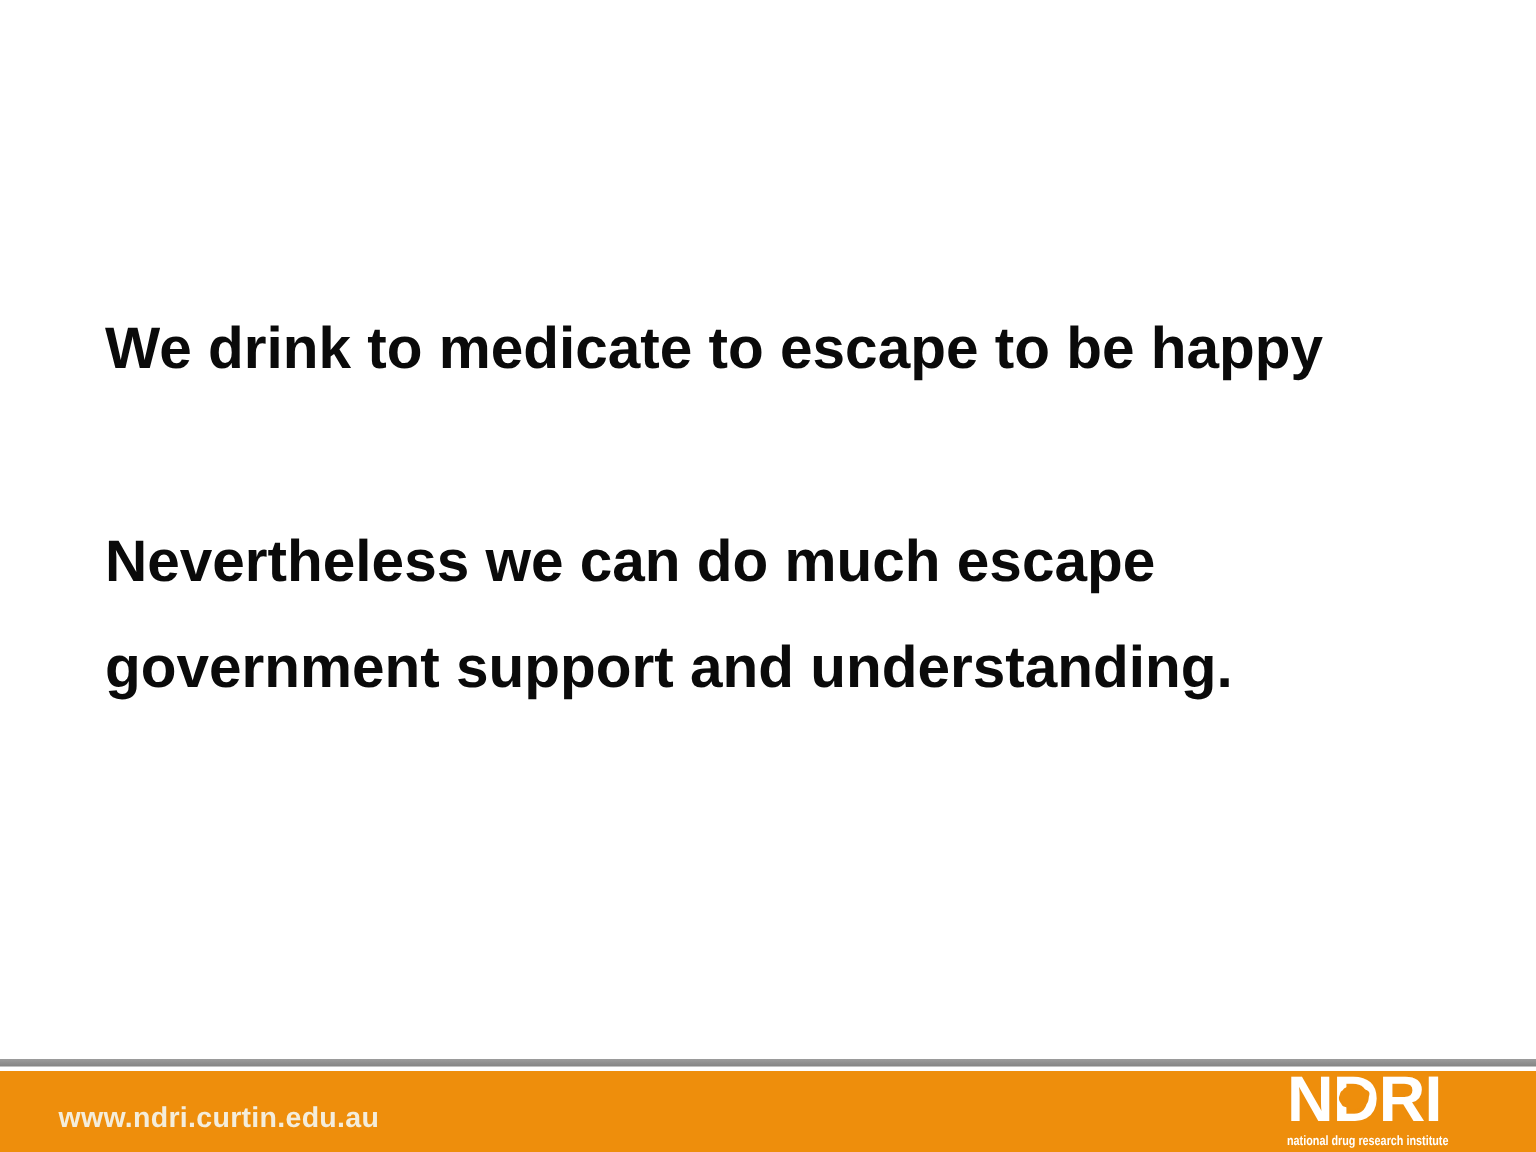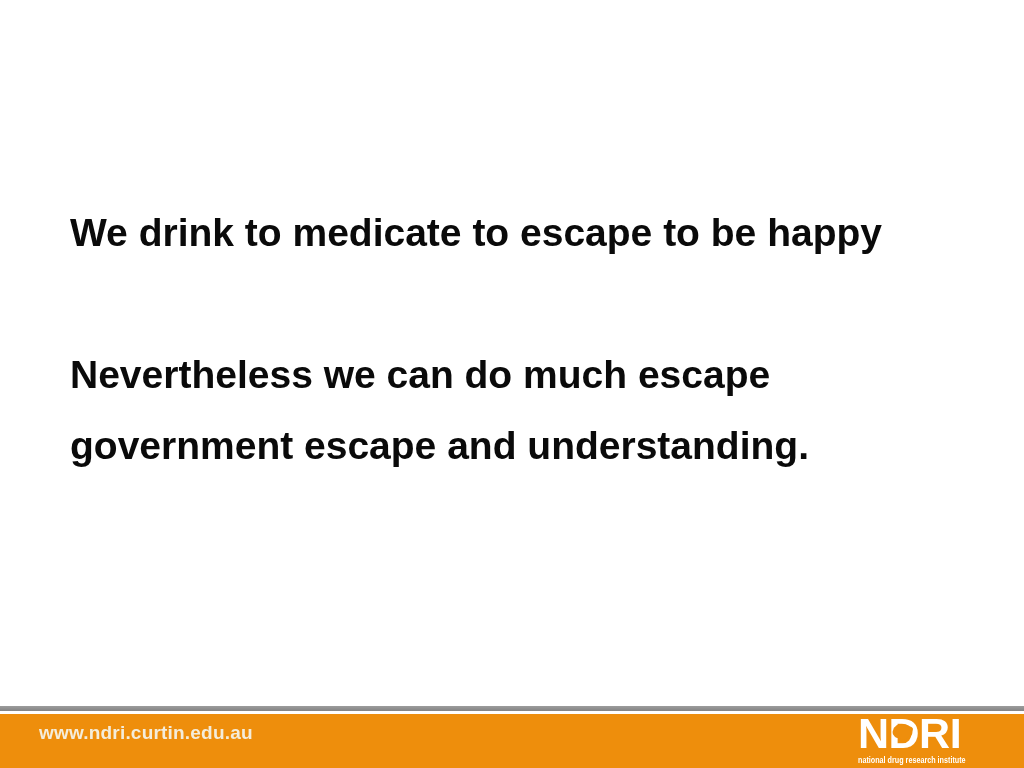--- a/index.html
+++ b/index.html
@@ -45,21 +45,21 @@
     position: absolute;
     left: 0;
     top: 714px;
     width: 1024px;
     height: 54px;
     background: var(--orange, #ee8e0c);
   }
   .url {
     position: absolute;
     left: 39px;
-    top: 8px;
+    top: 21px;
     font-size: 19px;
     font-weight: bold;
     letter-spacing: 0.2px;
     color: var(--cream, #f4eddb);
     white-space: nowrap;
   }
   .logo {
     position: absolute;
     left: 858px;
     top: 0;
@@ -98,21 +98,21 @@
   }
 </style>
 </head>
 <body>
 
 <div class="slide">
 
   <main>
     <p class="line line1">We drink to medicate to escape to be happy</p>
     <p class="line line2">Nevertheless we can do much escape</p>
-    <p class="line line3">government escape and understanding.</p>
+    <p class="line line3">government support and understanding.</p>
   </main>
 
   <footer>
     <div class="divider"></div>
     <div class="bar">
       <span class="url">www.ndri.curtin.edu.au</span>
 
       <div class="logo">
         <div class="acronym">NDRI</div>
         <svg class="aus" viewBox="0 0 100 80" aria-hidden="true">

